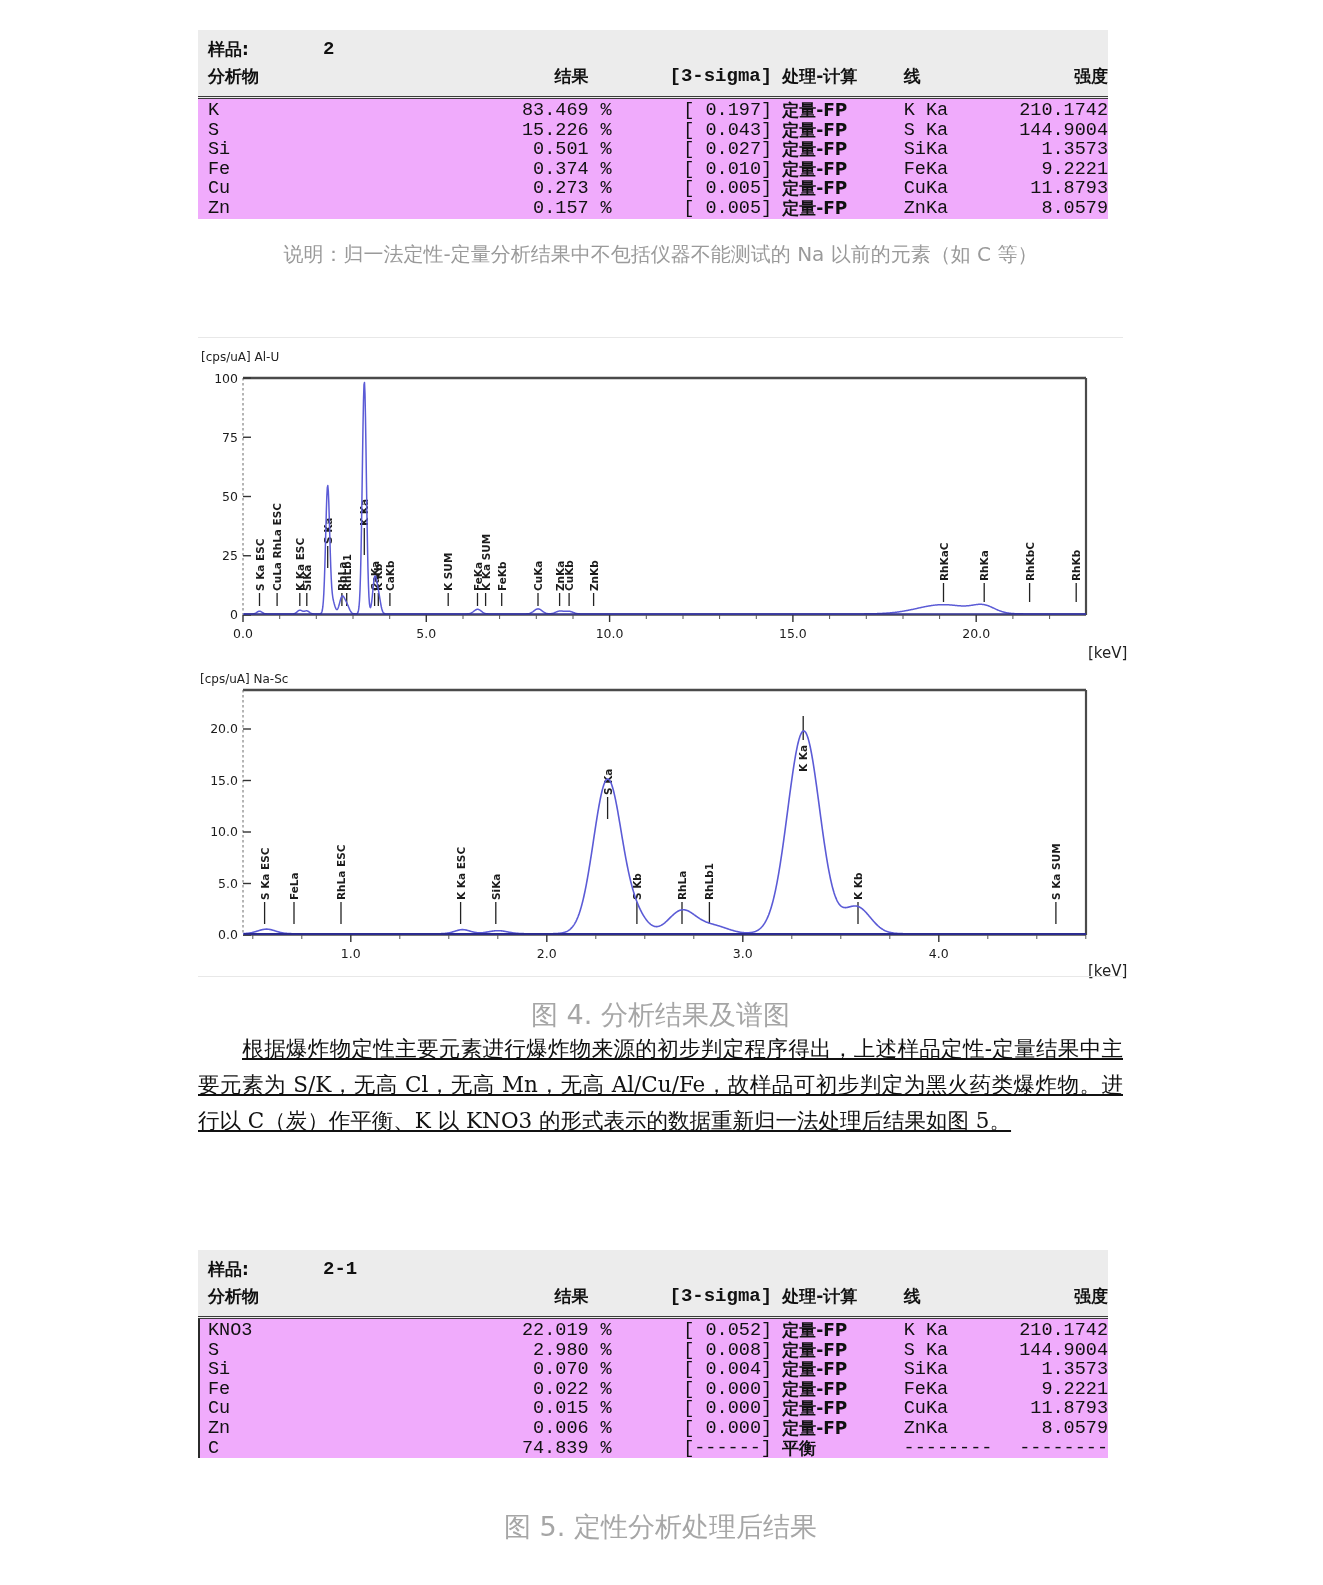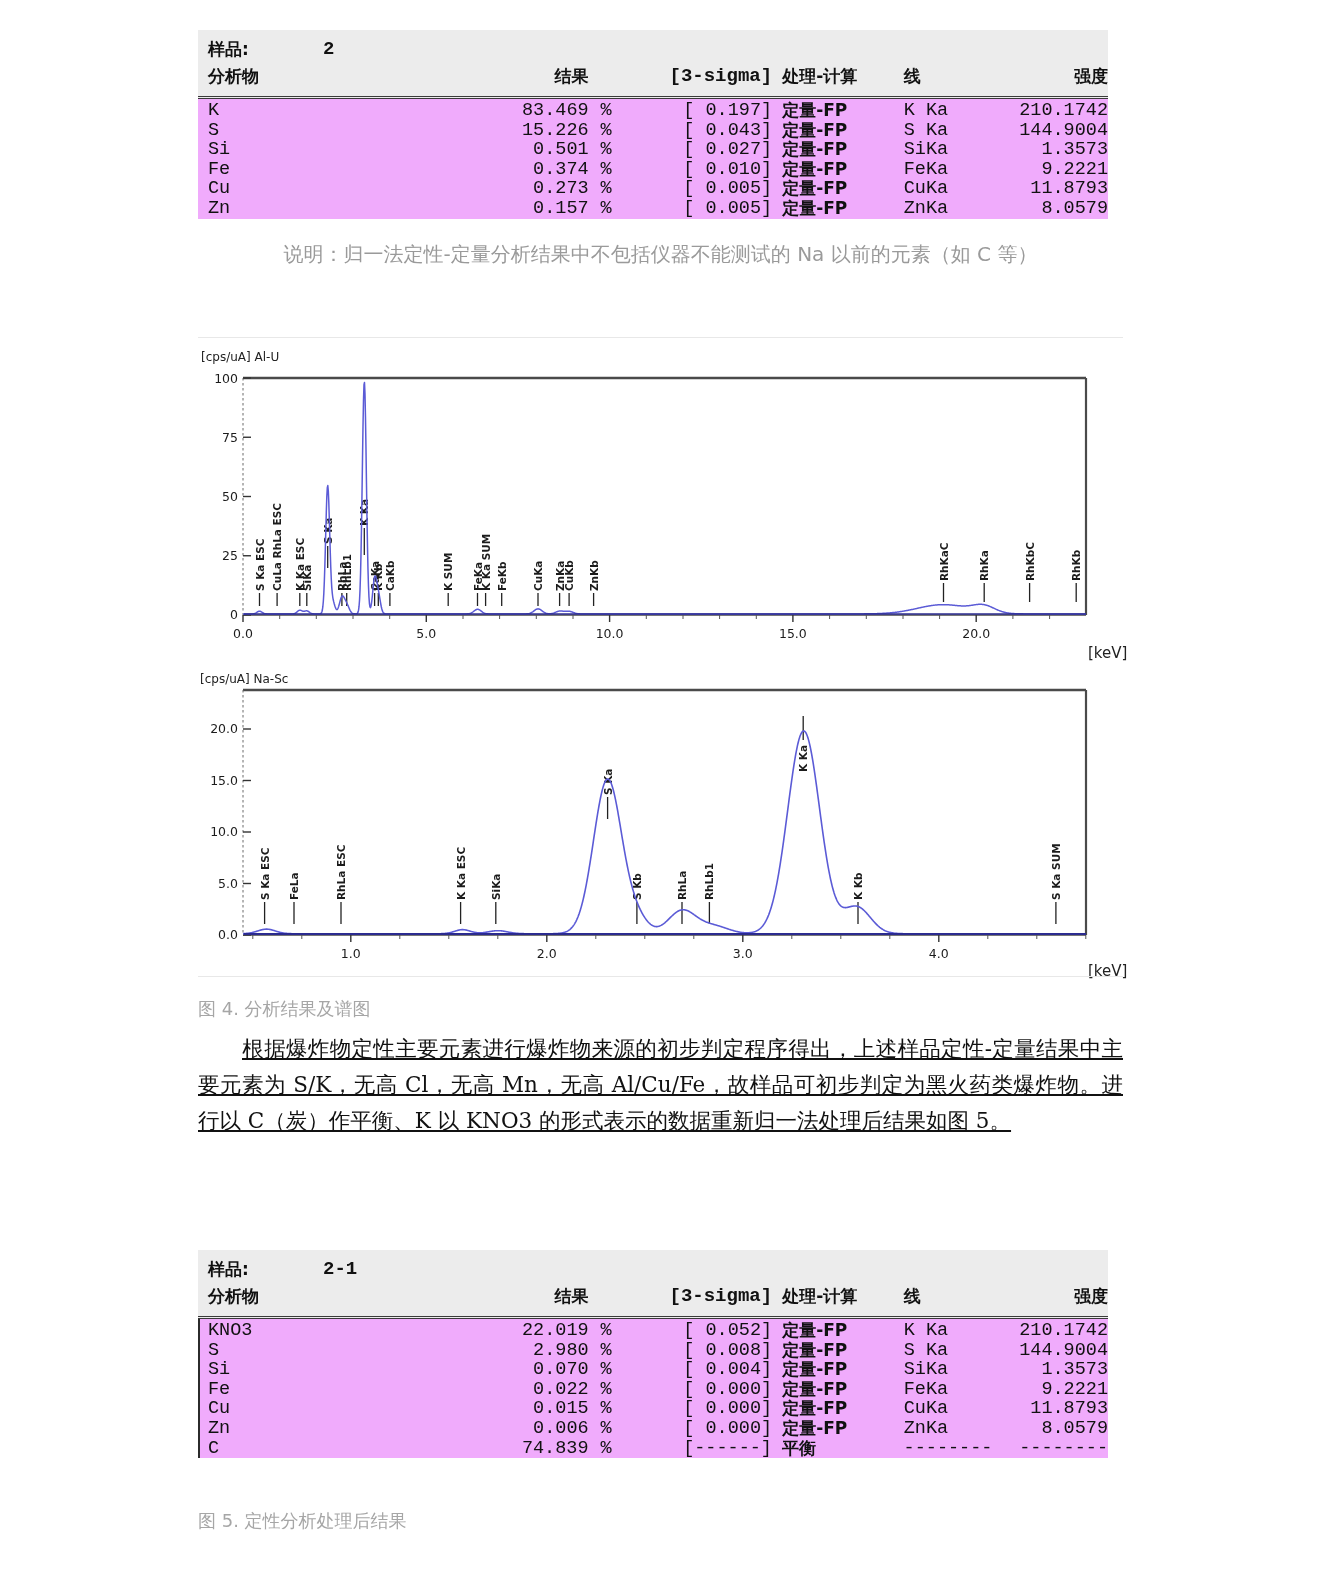--- a/index.html
+++ b/index.html
@@ -51,23 +51,23 @@
 
   
   .note{
     position:absolute;
     left:198px; width:925px;
     text-align:center;
     font-family:"DejaVu Sans","Liberation Sans",sans-serif;
     font-size:20px; line-height:32px; color:#9a9a9a;
   }
   .figcap{
-    position:absolute; left:198px; width:925px; text-align:left;
+    position:absolute; left:198px; width:925px; text-align:center;
     font-family:"DejaVu Sans","Liberation Sans",sans-serif;
-    font-size:18px; color:#a6a6a6;
+    font-size:27px; color:#a6a6a6;
   }
   .para{
     position:absolute; left:198px; width:925px;
     font-family:"DejaVu Serif","Liberation Serif",serif;
     font-size:21.5px; line-height:36px; color:#111; text-align:justify;
     text-justify:inter-character;
   }
   .para .ind{display:inline-block; width:44px;}
 
   

